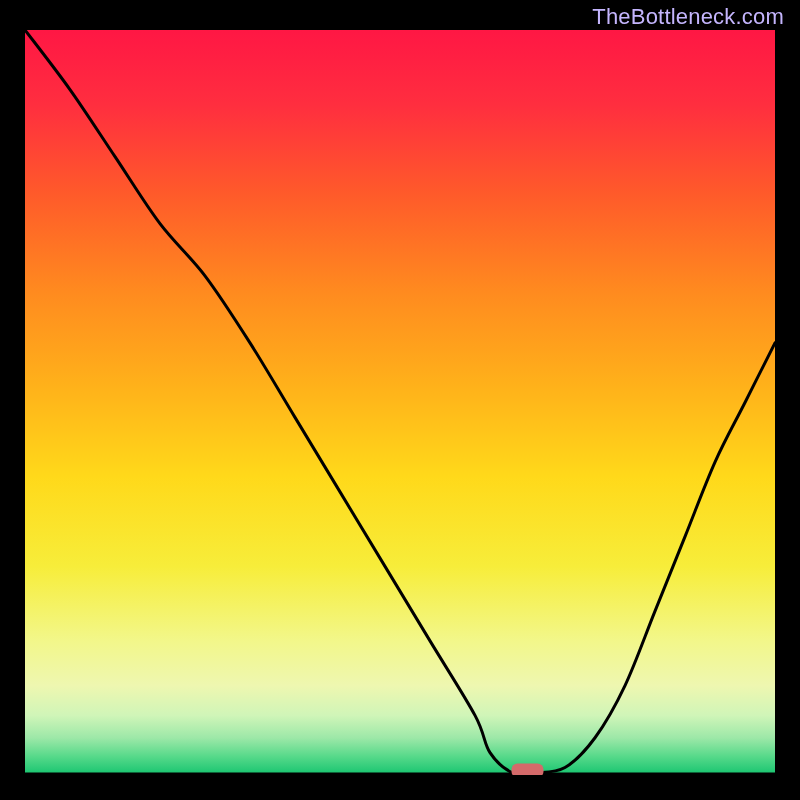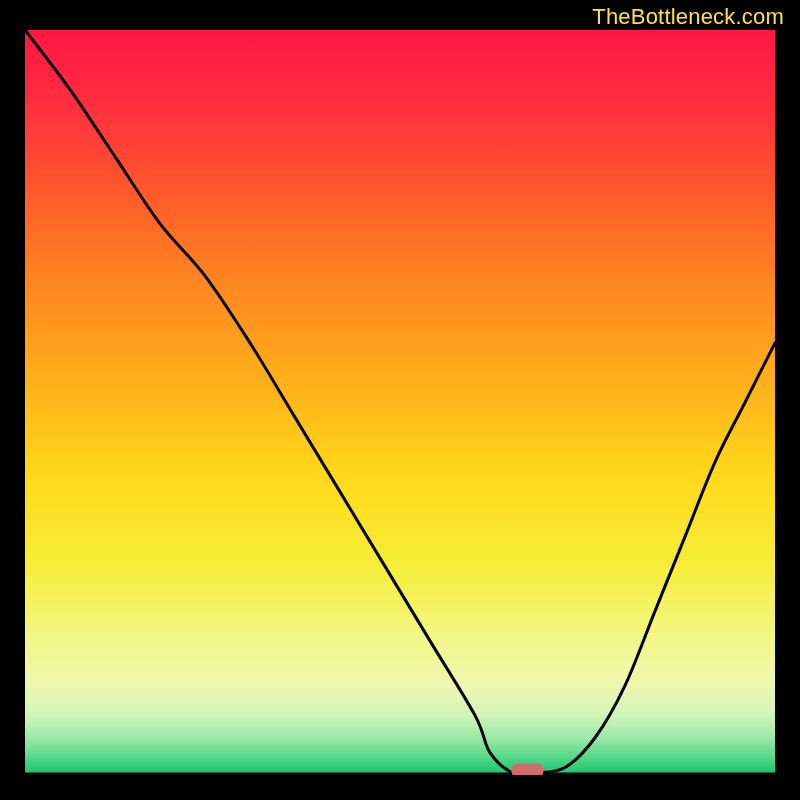--- a/index.html
+++ b/index.html
@@ -8,21 +8,21 @@
     width: 800px;
     height: 800px;
     background: #000;
     position: relative;
     font-family: Arial, Helvetica, sans-serif;
   }
   .watermark {
     position: absolute;
     top: 4px;
     right: 16px;
-    color: #fde047;
+    color: #c4b5fd;
     font-size: 22px;
     font-weight: 500;
     z-index: 20;
     letter-spacing: 0.2px;
   }
   .outer-frame {
     position: absolute;
     top: 30px;
     left: 25px;
     width: 750px;

